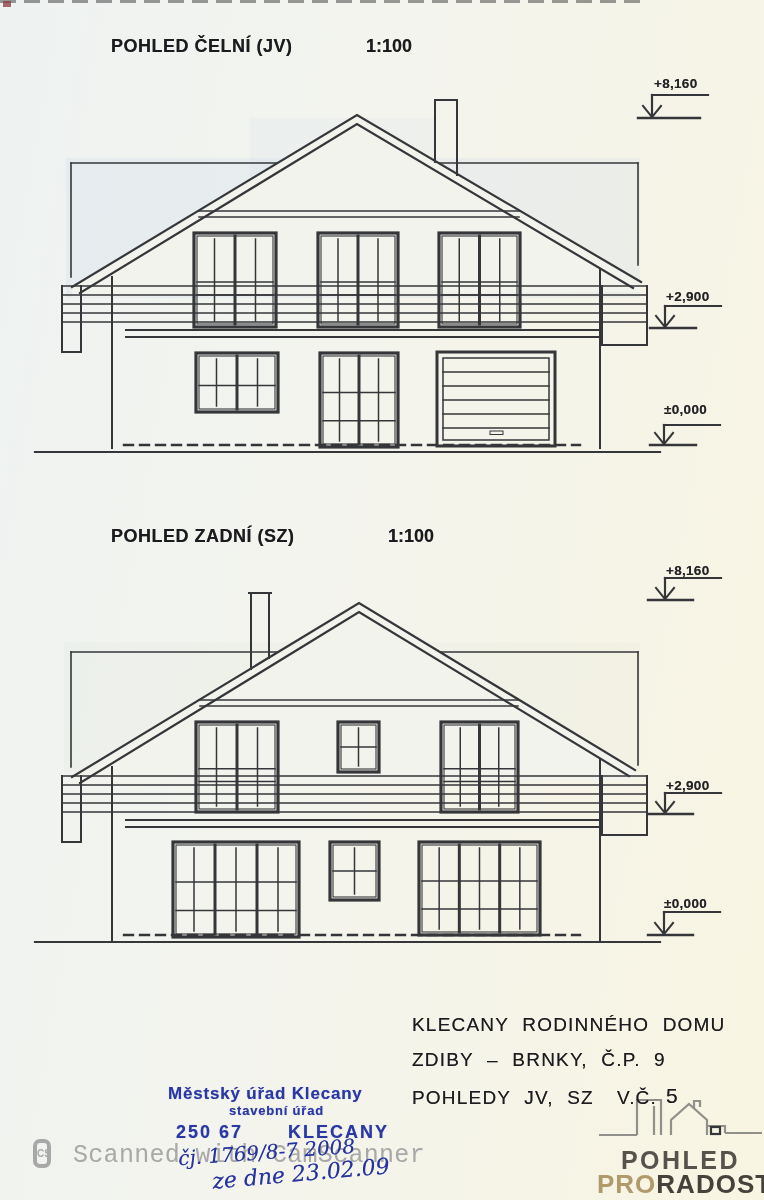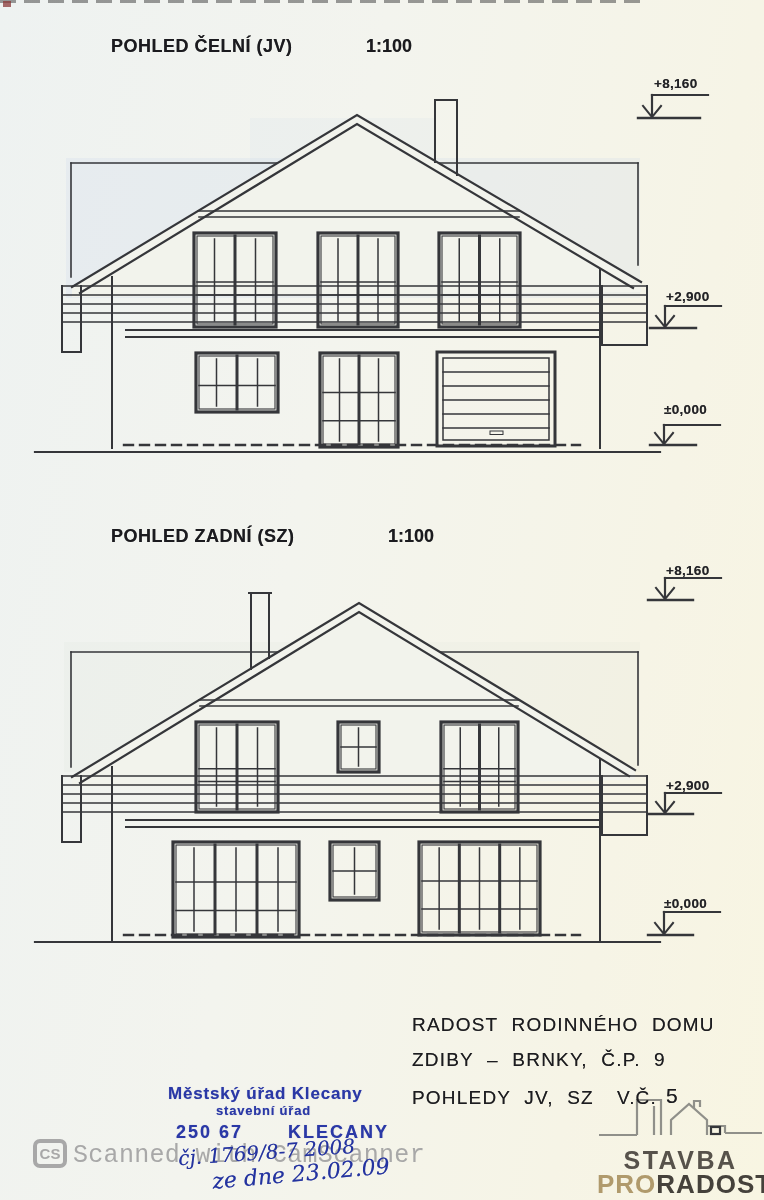--- a/index.html
+++ b/index.html
@@ -24,28 +24,28 @@
   .view-scale{font-size:18px;font-weight:bold;color:#1b1b1f;text-shadow:0 0 .5px rgba(0,0,0,.55);}
   .level-label{font-size:13.5px;font-weight:bold;color:#232327;letter-spacing:.3px;text-shadow:0 0 .4px rgba(0,0,0,.5);white-space:nowrap;}
   
   svg line,svg polyline,svg rect{stroke:#35363a;fill:none;stroke-linecap:square;}
   
   .tb{font-size:19px;font-weight:400;letter-spacing:1.2px;word-spacing:7px;color:#1c1c20;text-shadow:0 0 .4px rgba(0,0,0,.6);white-space:nowrap;}
   .tb-num{font-size:21px;}
   
   .stamp{color:#2a38a6;font-weight:bold;text-shadow:0 0 .7px rgba(42,56,166,.55);white-space:nowrap;}
   .stamp-l1{font-size:17px;letter-spacing:.8px;}
-  .stamp-l2{font-size:13px;letter-spacing:.8px;}
+  .stamp-l2{font-size:13px;letter-spacing:.8px;margin-left:13px;}
   .stamp-l3{font-size:18px;letter-spacing:2px;}
   
   .hand{font-family:"DejaVu Serif",serif;font-style:italic;color:#2433a0;white-space:nowrap;text-shadow:0 0 .6px rgba(36,51,160,.5);}
   
   .wm-badge{
-    left:33px;top:1139px;width:34px;height:29px;border:4px solid #a8a8a8;border-radius:7px;
-    box-sizing:border-box;color:#a8a8a8;font-size:15px;font-weight:bold;text-align:center;line-height:21px;letter-spacing:0;
+    left:33px;top:1139px;width:18px;height:29px;border:4px solid #a8a8a8;border-radius:7px;
+    box-sizing:border-box;color:#a8a8a8;font-size:10px;font-weight:bold;text-align:center;line-height:21px;letter-spacing:0;
   }
   .wm-text{left:73px;top:1141px;font-size:25px;color:#a8a8a8;letter-spacing:.3px;white-space:nowrap;font-family:Liberation Mono, monospace;}
   
   .logo{left:597px;top:1096px;width:167px;height:104px;text-align:center;}
   .logo-skyline{display:block;margin:0 auto;}
   .logo-reality{display:block;font-size:25px;font-weight:bold;letter-spacing:2.5px;color:#57524b;line-height:24px;margin-top:2px;}
   .logo-proradost{display:block;font-size:26px;font-weight:bold;letter-spacing:1px;color:#45413b;line-height:24px;}
   .logo-accent{color:#b09a6c;}
 </style>
 </head>
@@ -245,21 +245,21 @@
         <line x1="673" y1="358" x2="664" y2="369" stroke-width="2"></line>
         <line x1="648" y1="370" x2="693" y2="370" stroke-width="2.4"></line>
       </svg>
 
     <span class="abs level-label" style="left:666px;top:563px;">+8,160</span>
     <span class="abs level-label" style="left:666px;top:778px;">+2,900</span>
     <span class="abs level-label" style="left:664px;top:896px;">±0,000</span>
   </div>
 
   <div style="z-index:3;position:relative;">
-    <span class="abs tb" style="left:412px;top:1014px;">RADOST RODINNÉHO DOMU</span>
+    <span class="abs tb" style="left:412px;top:1014px;">KLECANY RODINNÉHO DOMU</span>
     <span class="abs tb" style="left:412px;top:1049px;">ZDIBY – BRNKY, Č.P. 9</span>
     <span class="abs tb" style="left:412px;top:1087px;">POHLEDY JV, SZ</span>
     <span class="abs tb" style="left:617px;top:1087px;text-align:right;">V.Č.</span>
     <span class="abs tb tb-num" style="left:666px;top:1084px;">5</span>
   </div>
 
   <div>
     <div class="abs wm-badge">CS</div>
     <span class="abs wm-text">Scanned with CamScanner</span>
   </div>
@@ -282,17 +282,17 @@
         <path d="M2,39 H40"></path>
         <path d="M40,39 V4 H64 V39"></path>
         <path d="M57,10 V39"></path>
         <path d="M74,39 V24 L92,8 L110,24 V39"></path>
         <path d="M97,13 V5 H103 V11"></path>
         <path d="M110,30 H128 V37"></path>
         <rect x="114" y="31" width="9" height="7"></rect>
         <path d="M128,37 H165"></path>
       </g>
     </svg>
-    <span class="logo-reality">STAVBA</span>
+    <span class="logo-reality">POHLED</span>
     <span class="logo-proradost"><span class="logo-accent">PRO</span><span>RADOST</span></span>
   </div>
 
 </div>
 
 </body></html>

